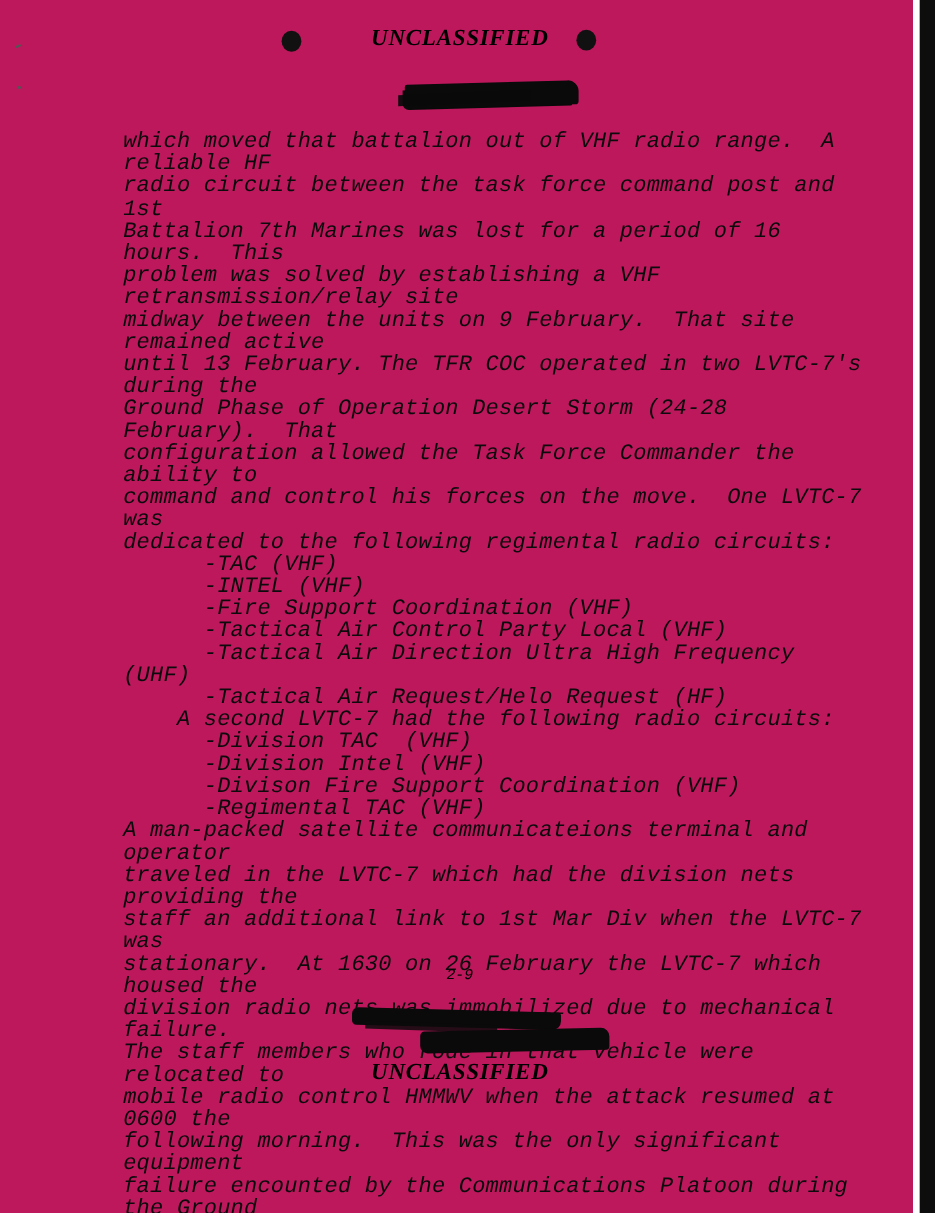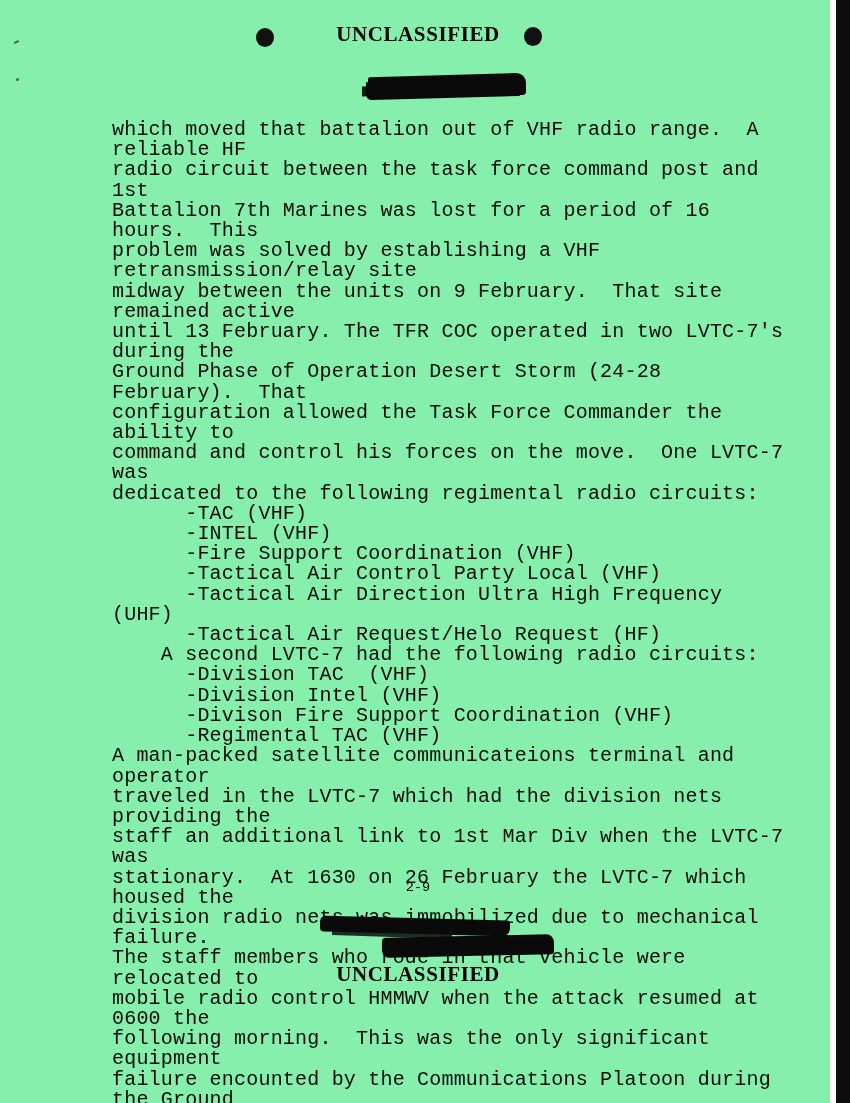--- a/index.html
+++ b/index.html
@@ -12,21 +12,22 @@
     height: 1103px;
     position: relative;
     font-family: "Liberation Serif", serif;
     color: #000;
     overflow: hidden;
   }
 
   .page {
     position: absolute;
     inset: 0;
-    background: #86efac;
+    background: #be185d;
+    font-style: italic;
   }
 
   
   .scan-edge {
     position: absolute;
     top: 0;
     right: 0;
     width: 14px;
     height: 1103px;
     background: #0d0d0d;

